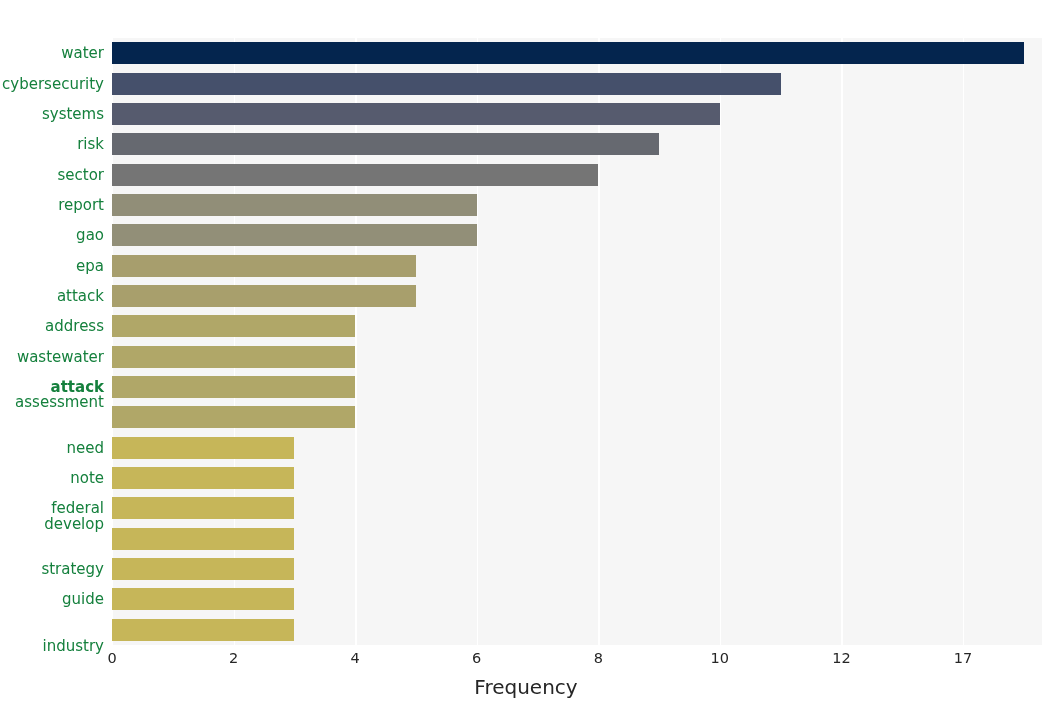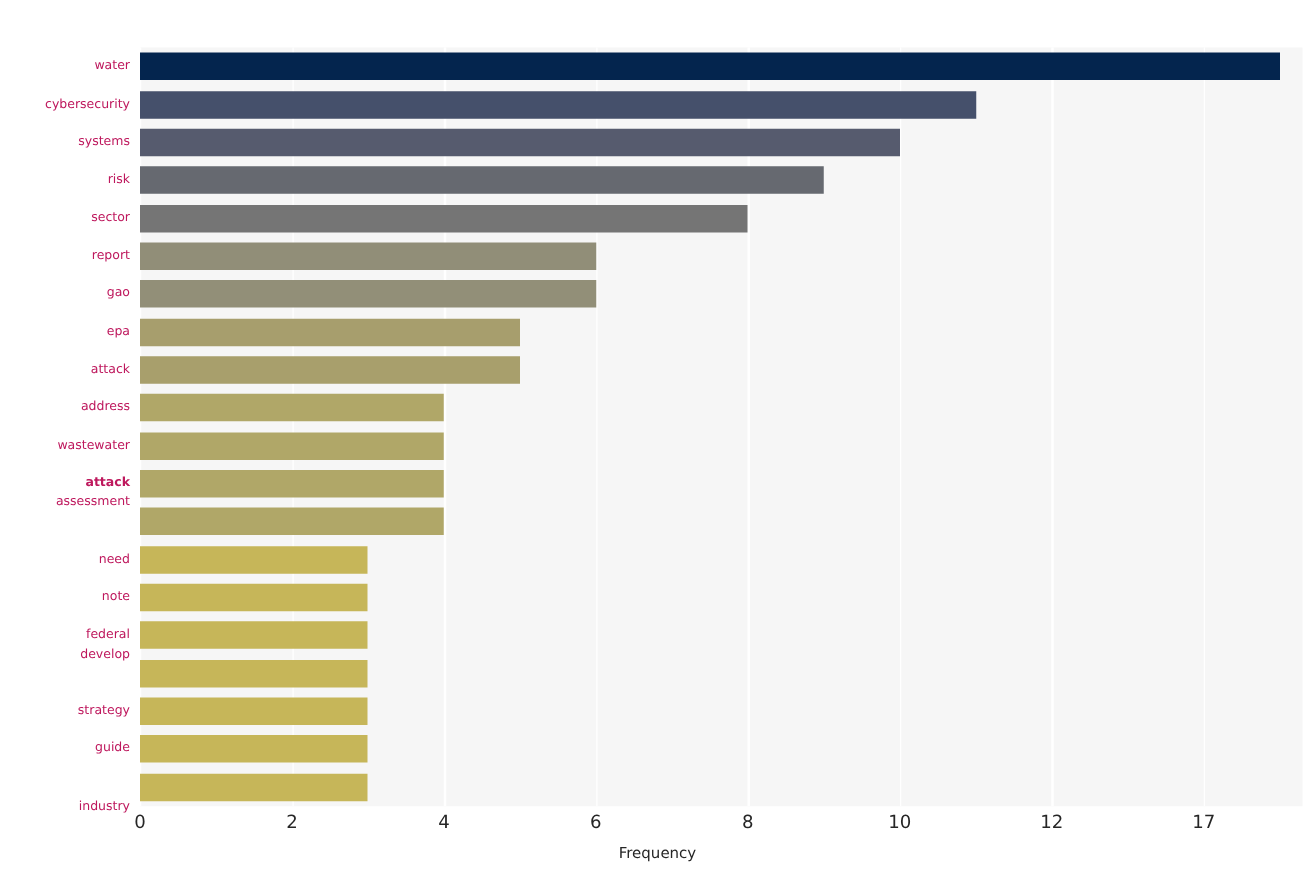--- a/index.html
+++ b/index.html
@@ -72,22 +72,22 @@
     left: 0;
     top: 38px;
     width: 104px;
     height: 607px;
   }
   .ytick-label {
     position: absolute;
     right: 0;
     width: 104px;
     text-align: right;
-    font-size: 10px;
-    color: #be185d;
+    font-size: 15px;
+    color: #15803d;
     line-height: 14px;
   }
 
   
   #xlabels {
     position: absolute;
     left: 0;
     top: 650px;
     width: 1052px;
     height: 22px;
@@ -100,21 +100,21 @@
     color: #262626;
     text-align: center;
   }
 
   #xaxis-title {
     position: absolute;
     left: 0;
     top: 675px;
     width: 1052px;
     text-align: center;
-    font-size: 12px;
+    font-size: 20px;
     color: #262626;
   }
 </style>
 </head>
 <body>
 
 <div id="figure">
 
 
   <div id="plot-area">

